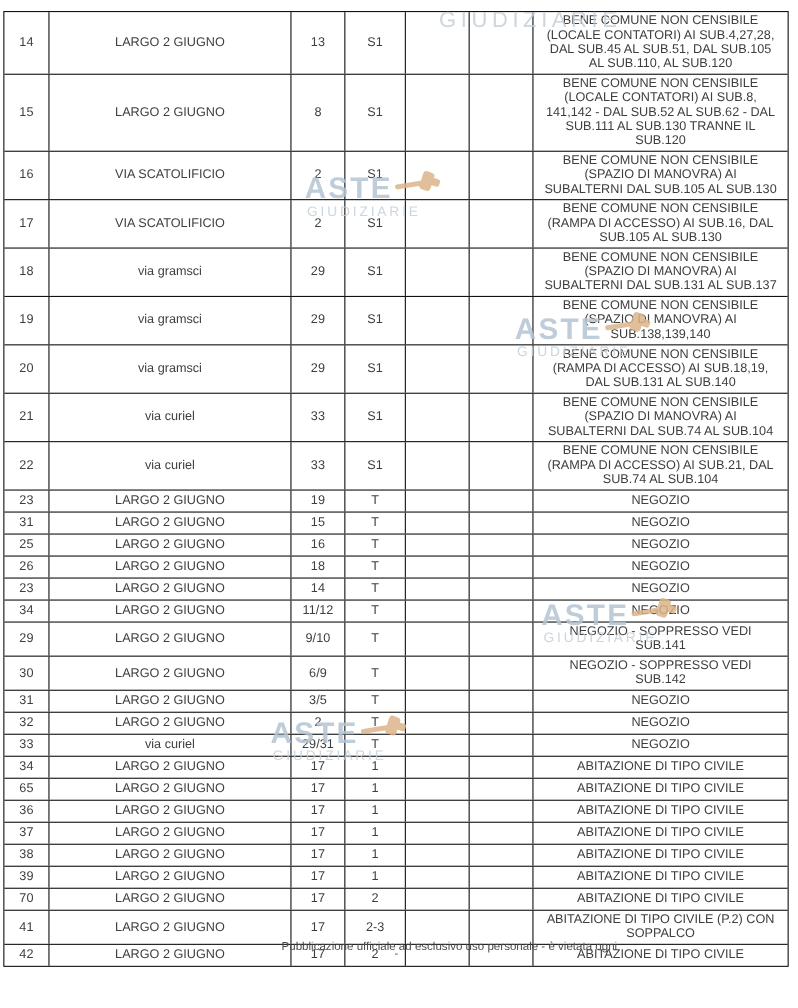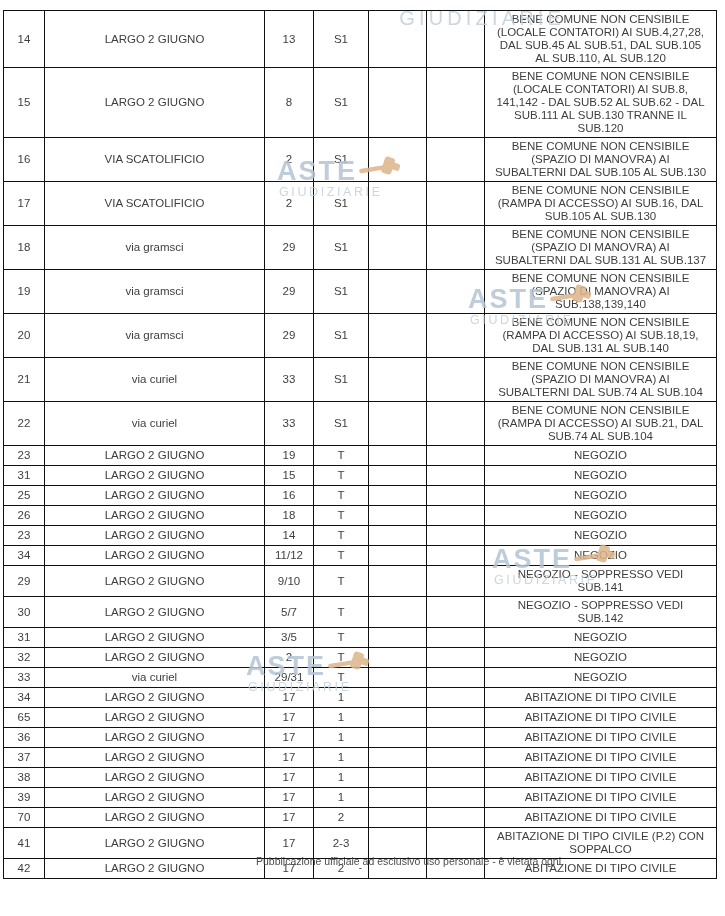--- a/index.html
+++ b/index.html
@@ -214,21 +214,21 @@
         <div class="cell c-civic">9/10</div>
         <div class="cell c-floor">T</div>
         <div class="cell c-e1"></div>
         <div class="cell c-e2"></div>
         <div class="cell c-desc">NEGOZIO - SOPPRESSO VEDI
 SUB.141</div>
       </div>
       <div class="row">
         <div class="cell c-num">30</div>
         <div class="cell c-street">LARGO 2 GIUGNO</div>
-        <div class="cell c-civic">5/7</div>
+        <div class="cell c-civic">6/9</div>
         <div class="cell c-floor">T</div>
         <div class="cell c-e1"></div>
         <div class="cell c-e2"></div>
         <div class="cell c-desc">NEGOZIO - SOPPRESSO VEDI
 SUB.142</div>
       </div>
       <div class="row">
         <div class="cell c-num">31</div>
         <div class="cell c-street">LARGO 2 GIUGNO</div>
         <div class="cell c-civic">3/5</div>

